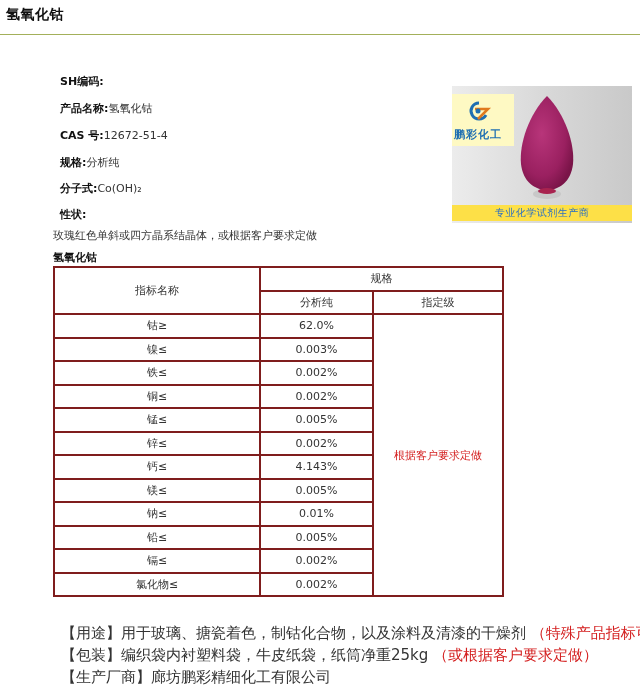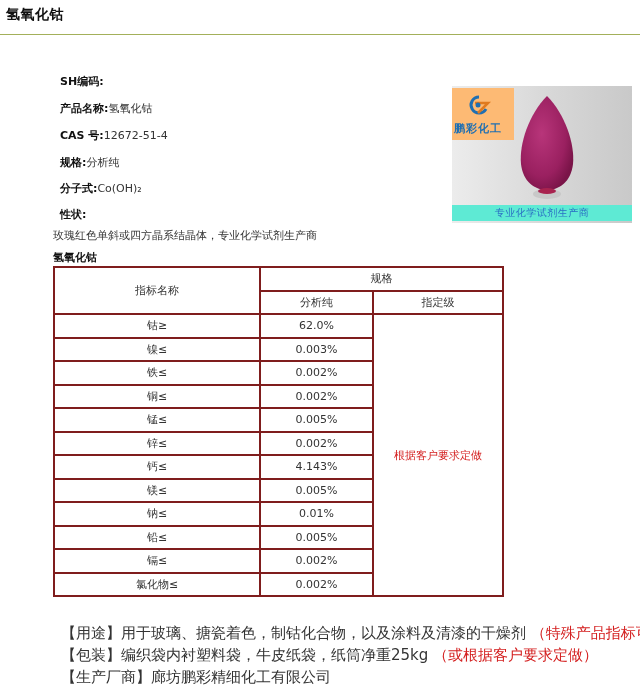--- a/index.html
+++ b/index.html
@@ -8,25 +8,25 @@
   .page-title { position:absolute; left:6px; top:6px; font-size:14px; font-weight:bold; color:#111; letter-spacing:0.5px; }
   .title-rule { position:absolute; left:0; top:34px; width:640px; height:1px; background:#a3b05a; }
   .field { position:absolute; left:60px; font-size:11px; color:#333; white-space:nowrap; }
   .field b { color:#111; }
   .desc { position:absolute; left:53px; top:228px; font-size:11px; color:#333; white-space:nowrap; }
   .table-title { position:absolute; left:53px; top:250px; font-size:11px; font-weight:bold; color:#111; }
 
   .product-image { position:absolute; left:452px; top:86px; width:180px; height:137px; overflow:hidden; background:#e6e6e6; }
   .product-image .bg { position:absolute; left:0; top:0; width:180px; height:137px;
        background:linear-gradient(90deg,#ececec 0%,#d9d9d9 50%,#c9c9c9 100%); }
-  .product-image .logo-area { position:absolute; left:0; top:2px; width:62px; height:52px; background:#fdba74; }
+  .product-image .logo-area { position:absolute; left:0; top:8px; width:62px; height:52px; background:#fef9c3; }
   .product-image .logo-glyph { position:absolute; left:14px; top:6px; width:26px; height:22px; }
   .product-image .logo-text { position:absolute; left:2px; top:33px; font-size:11px; font-weight:bold; color:#1f6fb2; letter-spacing:1px; white-space:nowrap; }
   .product-image .flask { position:absolute; left:59px; top:8px; width:72px; height:108px; }
-  .product-image .banner { position:absolute; left:0; top:119px; width:180px; height:16px; background:#5eead4;
+  .product-image .banner { position:absolute; left:0; top:119px; width:180px; height:16px; background:#fde047;
        color:#2a6fc4; font-size:10px; text-align:center; line-height:16px; letter-spacing:0.5px; }
 
   table.spec { position:absolute; left:53px; top:266px; border-collapse:collapse; font-size:11px; color:#333; }
   table.spec td { border:2px solid #7f1d1d; text-align:center; padding:0; height:21.5px; }
   table.spec td.c1 { width:204px;text-align:center; }
   table.spec td.c2 { width:111px; }
   table.spec td.c3 { width:128px;text-align:center; }
   .red { color:#d42020; }
 
   .footer-line { position:absolute; left:61px; font-size:15px; color:#333; white-space:nowrap; }
@@ -48,21 +48,21 @@
 </div>
 <div class="field" style="top:155px;">
   <b>规格:</b><span>分析纯</span>
 </div>
 <div class="field" style="top:181px;">
   <b>分子式:</b><span>Co(OH)₂</span>
 </div>
 <div class="field" style="top:207px;">
   <b>性状:</b><span></span>
 </div>
-<div class="desc">玫瑰红色单斜或四方晶系结晶体，专业化学试剂生产商</div>
+<div class="desc">玫瑰红色单斜或四方晶系结晶体，或根据客户要求定做</div>
 
 <div class="product-image">
   <div class="bg"></div>
   <div class="logo-area">
     <svg class="logo-glyph" viewBox="0 0 26 22">
       <path d="M13 3 A8 8 0 1 0 20 15" fill="none" stroke="#1f6fb2" stroke-width="3"></path>
       <path d="M9 9 L22 9 L12 19" fill="none" stroke="#e07a1e" stroke-width="2.5"></path>
       <circle cx="12" cy="11" r="2.5" fill="#1f6fb2"></circle>
     </svg>
     <div class="logo-text">鹏彩化工</div>

